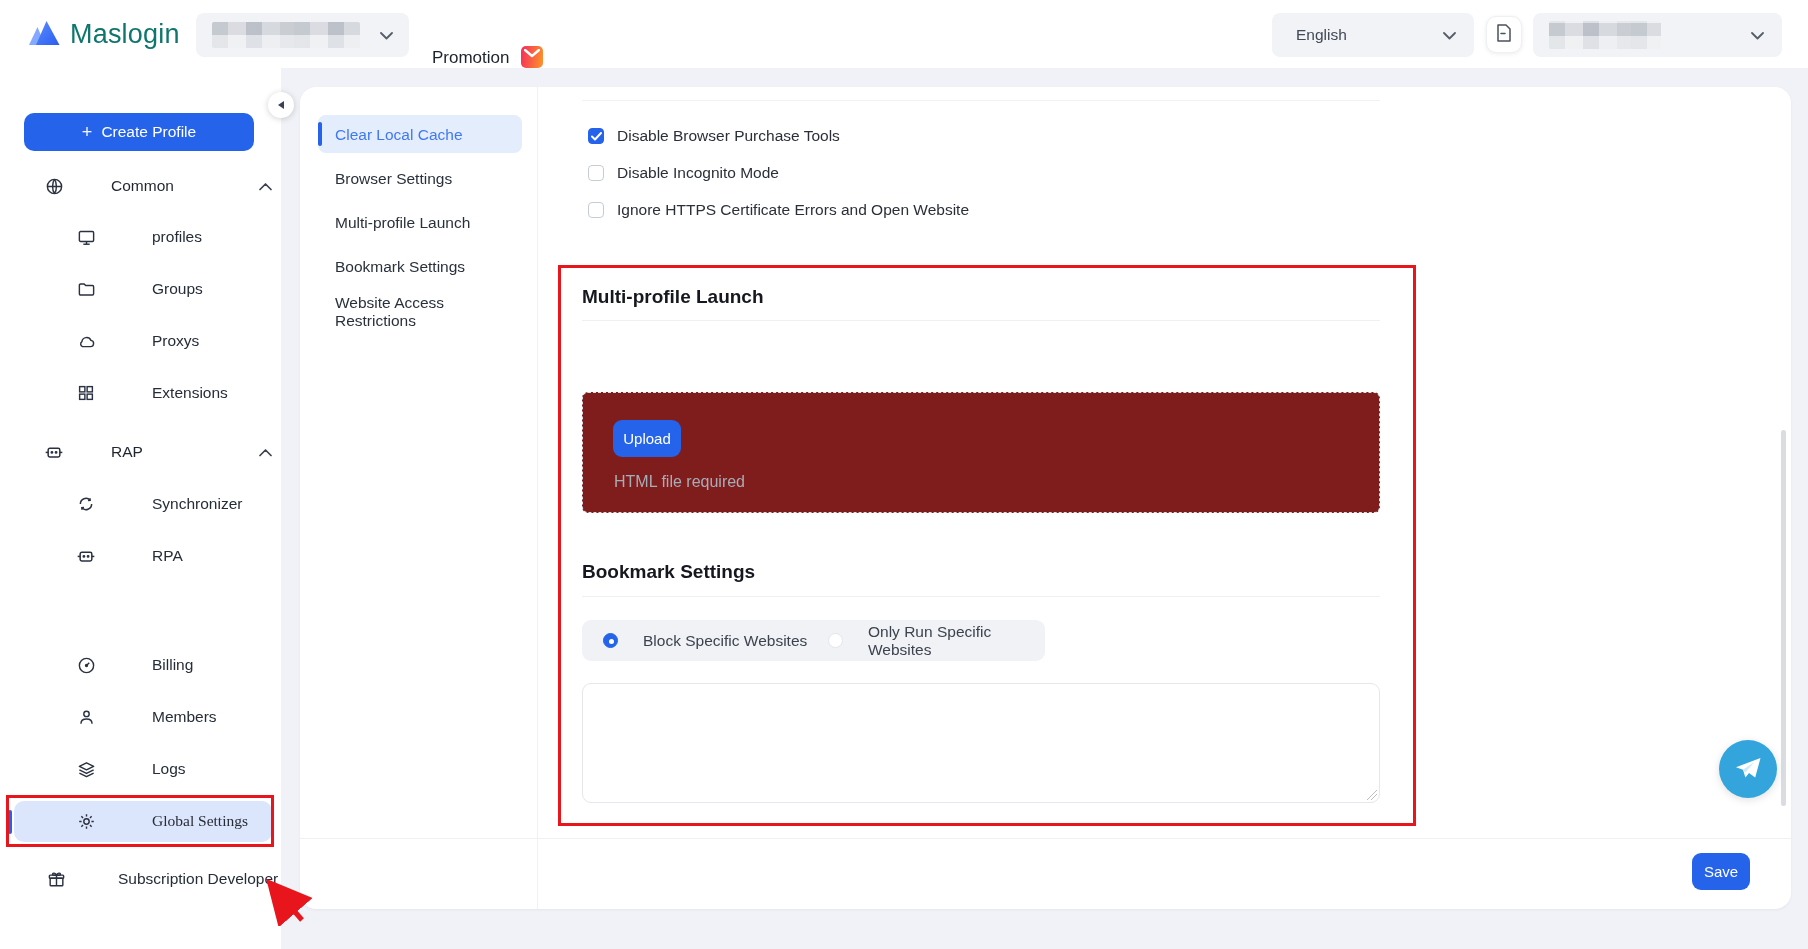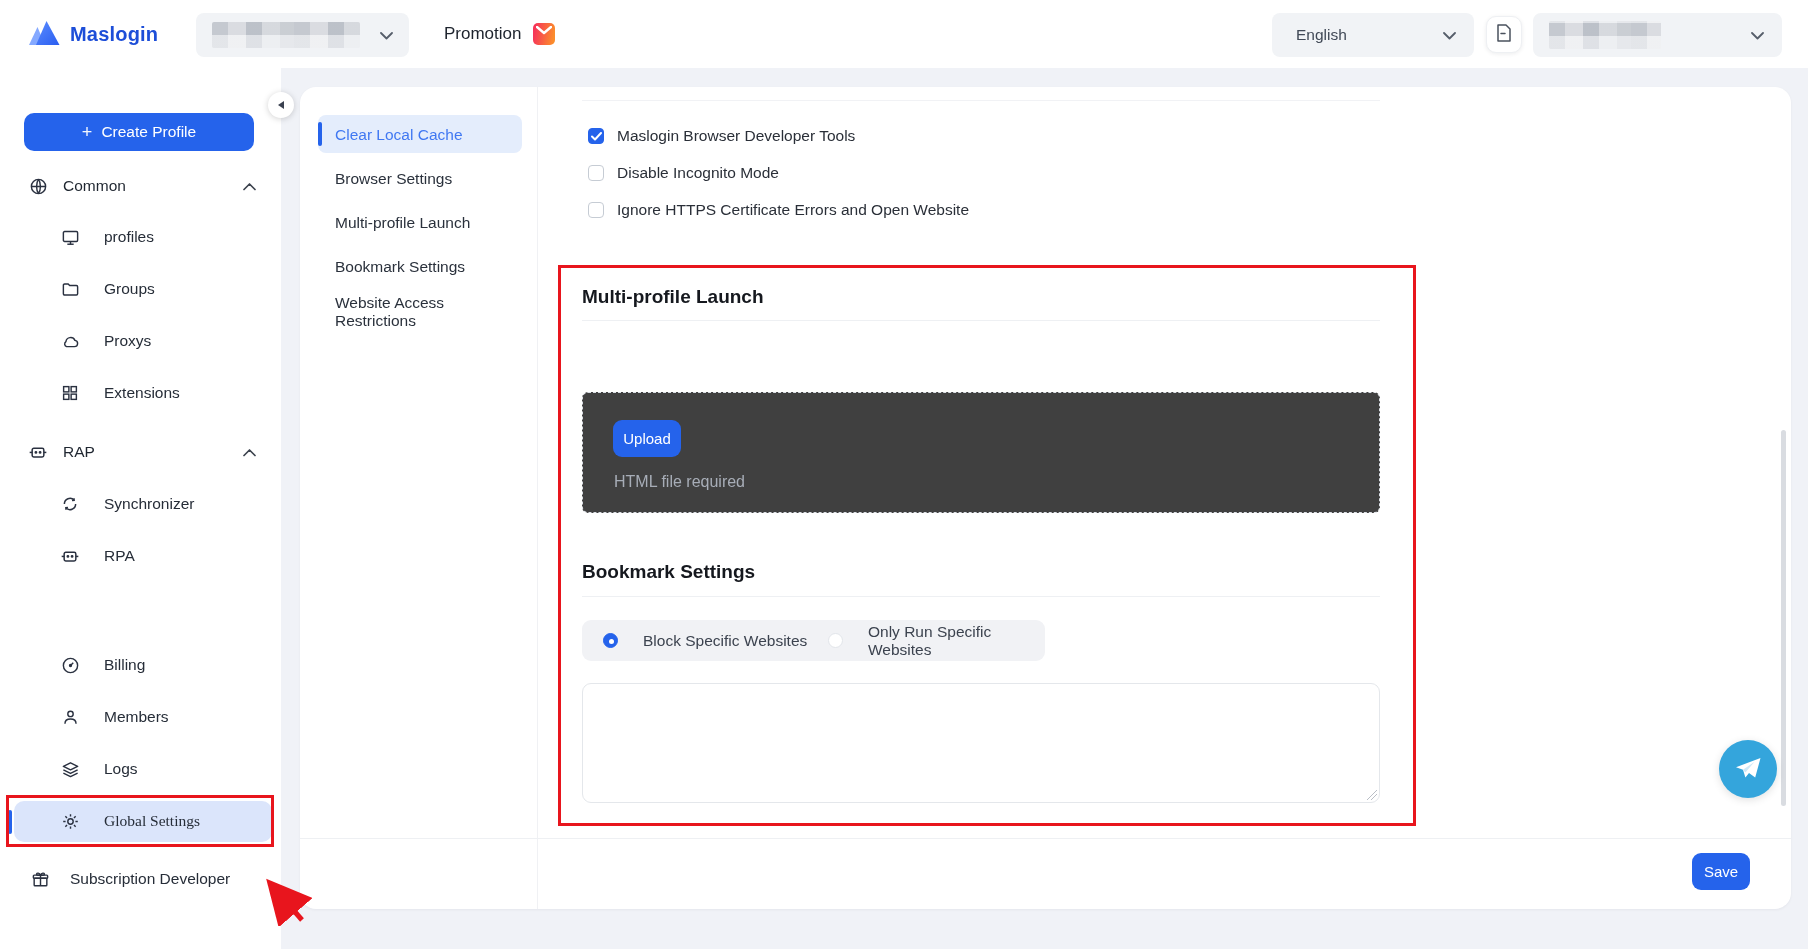--- a/index.html
+++ b/index.html
@@ -3,43 +3,43 @@
 <meta charset="utf-8">
 <style>
   * { margin:0; padding:0; box-sizing:border-box; }
   html,body { width:1808px; height:949px; }
   body { font-family:"Liberation Sans", sans-serif; background:#f0f2f7; overflow:hidden; }
   .screen { position:relative; width:1808px; height:949px; background:#f0f2f7; }
 
   
   .header { position:absolute; left:0; top:0; width:1808px; height:68px; background:#fff; z-index:5; }
   .logo-wrap { position:absolute; left:28px; top:0; height:68px; display:flex; align-items:center; gap:9px; }
-  .logo-text { font-size:20px; font-weight:700; color:#1d4ed8; letter-spacing:.2px; }
+  .logo-text { font-size:27px; font-weight:400; color:#0f766e; letter-spacing:.2px; }
   .pill { position:absolute; background:#f1f3f6; border-radius:8px; height:44px; top:13px; }
   .ws-pill { left:196px; width:213px; }
   .mosaic { position:absolute; left:16px; top:9px; height:26px; border-radius:2px;
     background-image:
       repeating-linear-gradient(0deg, rgba(255,255,255,.45) 0 13px, rgba(0,0,0,.04) 13px 26px),
       repeating-linear-gradient(90deg, #cdd1d8 0 16px, #e3e5ea 16px 34px, #c4c9d1 34px 50px, #dfe2e7 50px 68px, #d2d6dc 68px 82px); }
   .ws-pill .mosaic { width:148px; }
   .chev { position:absolute; top:50%; transform:translateY(-50%); }
-  .promotion { position:absolute; left:432px; top:0; height:68px; display:flex; align-items:center; gap:12px;margin-left:12px; }
+  .promotion { position:absolute; left:432px; top:0; height:68px; display:flex; align-items:flex-end; gap:12px; }
   .promotion-label { font-size:17px; color:#1d232d; }
   .promo-icon { width:22px; height:22px; border-radius:5px; background:linear-gradient(100deg,#f63558 10%,#fb8d2c 90%); display:flex; align-items:flex-start; justify-content:center; }
   .lang-pill { left:1272px; width:202px; }
   .lang-label { position:absolute; left:24px; top:50%; transform:translateY(-50%); font-size:15.5px; color:#414957; }
   .doc-btn { position:absolute; left:1486px; top:16px; width:36px; height:37px; background:#fff; border:1px solid #eef0f3; border-radius:10px; box-shadow:0 1px 4px rgba(16,24,40,.08); display:flex; align-items:center; justify-content:center; }
   .acct-pill { left:1533px; width:249px; }
   .acct-pill .mosaic { width:112px; top:8px; height:28px; }
 
   
   .sidebar { position:absolute; left:0; top:68px; width:281px; height:881px; background:#fff; z-index:4; }
   .create-btn { position:absolute; left:24px; top:45px; width:230px; height:38px; border:none; background:#2563eb; color:#fff; font-size:15.5px; font-family:inherit; border-radius:10px; display:flex; align-items:center; justify-content:center; gap:9px; cursor:pointer; }
   .create-plus { font-size:18px; font-weight:400; line-height:1; opacity:.95; }
-  .srow { position:absolute; left:0; width:281px; height:36px; display:flex; align-items:center; }
+  .srow { position:absolute; left:16px; width:281px; height:36px; display:flex; align-items:center;gap:32px; }
   .srow .sec-icon { margin-left:28px; width:20px; display:flex; justify-content:center; }
   .srow .sec-label { margin-left:15px; font-size:15.5px; color:#1f2630; }
   .srow .chev-up { position:absolute; right:25px; }
   .srow .item-icon { margin-left:60px; width:20px; display:flex; justify-content:center; }
   .srow .item-label { margin-left:24px; font-size:15.5px; color:#262d38; }
   .gs-highlight { position:absolute; left:14px; top:733px; width:258px; height:41px; background:#dbe5fb; border-radius:10px; }
   .gs-bar { position:absolute; left:8px; top:742px; width:4px; height:24px; background:#2563eb; border-radius:3px; }
   .gs-redbox { position:absolute; left:6px; top:727px; width:268px; height:52px; border:3px solid #e8151d; z-index:6; pointer-events:none; }
   .row-z { z-index:7;font-family:Liberation Serif, serif; }
 
@@ -70,21 +70,21 @@
   .redbox { position:absolute; left:20px; top:178px; width:858px; height:561px; border:3px solid #e8151d; pointer-events:none; }
 
   .sec-title { position:absolute; left:44px; font-size:19px; font-weight:700; color:#15181e; }
   .hr { position:absolute; left:44px; width:798px; height:1px; background:#eef0f3; }
 
   .toggle-row { position:absolute; left:44px; top:340px; height:24px; display:flex; align-items:center; gap:24px; }
   .toggle { position:relative; width:40px; height:22px; border-radius:11px; background:#d8dce2; cursor:pointer; flex:0 0 auto; }
   .toggle .knob { position:absolute; left:2px; top:2px; width:18px; height:18px; border-radius:50%; background:#fff; box-shadow:0 1px 2px rgba(0,0,0,.25); transition:left .15s; }
   .toggle-label { font-size:15.5px; color:#868e9a; }
 
-  .dashed-box { position:absolute; left:44px; top:305px; width:798px; height:121px; background:#404040; border:1.5px dashed #dce0e6; border-radius:6px; }
+  .dashed-box { position:absolute; left:44px; top:305px; width:798px; height:121px; background:#7f1d1d; border:1.5px dashed #dce0e6; border-radius:6px; }
   .upload-btn { position:absolute; left:30px; top:27px; width:68px; height:37px; background:#2563eb; border:none; border-radius:9px; color:#fff; font-size:15px; font-family:inherit; cursor:pointer; }
   .upload-hint { position:absolute; left:31px; top:80px; font-size:16px; color:#a7adb7; }
 
   .radio-group { position:absolute; left:44px; top:533px; width:463px; height:41px; background:#f1f2f5; border-radius:9px; }
   .radio-opt { position:absolute; top:0; height:41px; display:flex; align-items:center; gap:25px; cursor:pointer; }
   .radio { width:15px; height:15px; border-radius:50%; background:#fff; border:1px solid #e2e5ea; position:relative; flex:0 0 auto; }
   .radio.on { background:#2563eb; border-color:#2563eb; }
   .radio.on::after { content:""; position:absolute; left:5px; top:5px; width:5px; height:5px; border-radius:50%; background:#fff; }
   .radio-label { font-size:15.5px; color:#3c434f; }
 
@@ -354,21 +354,21 @@
 
     <div class="content">
       <div class="top-divider"></div>
 
       <div class="cb-row" style="top:38px">
         <span class="checkbox on">
           <svg width="11" height="9" viewBox="0 0 11 9">
               <polyline points="1,4.5 4,7.5 10,1" fill="none" stroke="#fff" stroke-width="2" stroke-linecap="round" stroke-linejoin="round"></polyline>
             </svg>
         </span>
-        <span class="cb-label">Maslogin Browser Developer Tools</span>
+        <span class="cb-label">Disable Browser Purchase Tools</span>
       </div>
       <div class="cb-row" style="top:75px">
         <span class="checkbox">
           
         </span>
         <span class="cb-label">Disable Incognito Mode</span>
       </div>
       <div class="cb-row" style="top:112px">
         <span class="checkbox">
           

